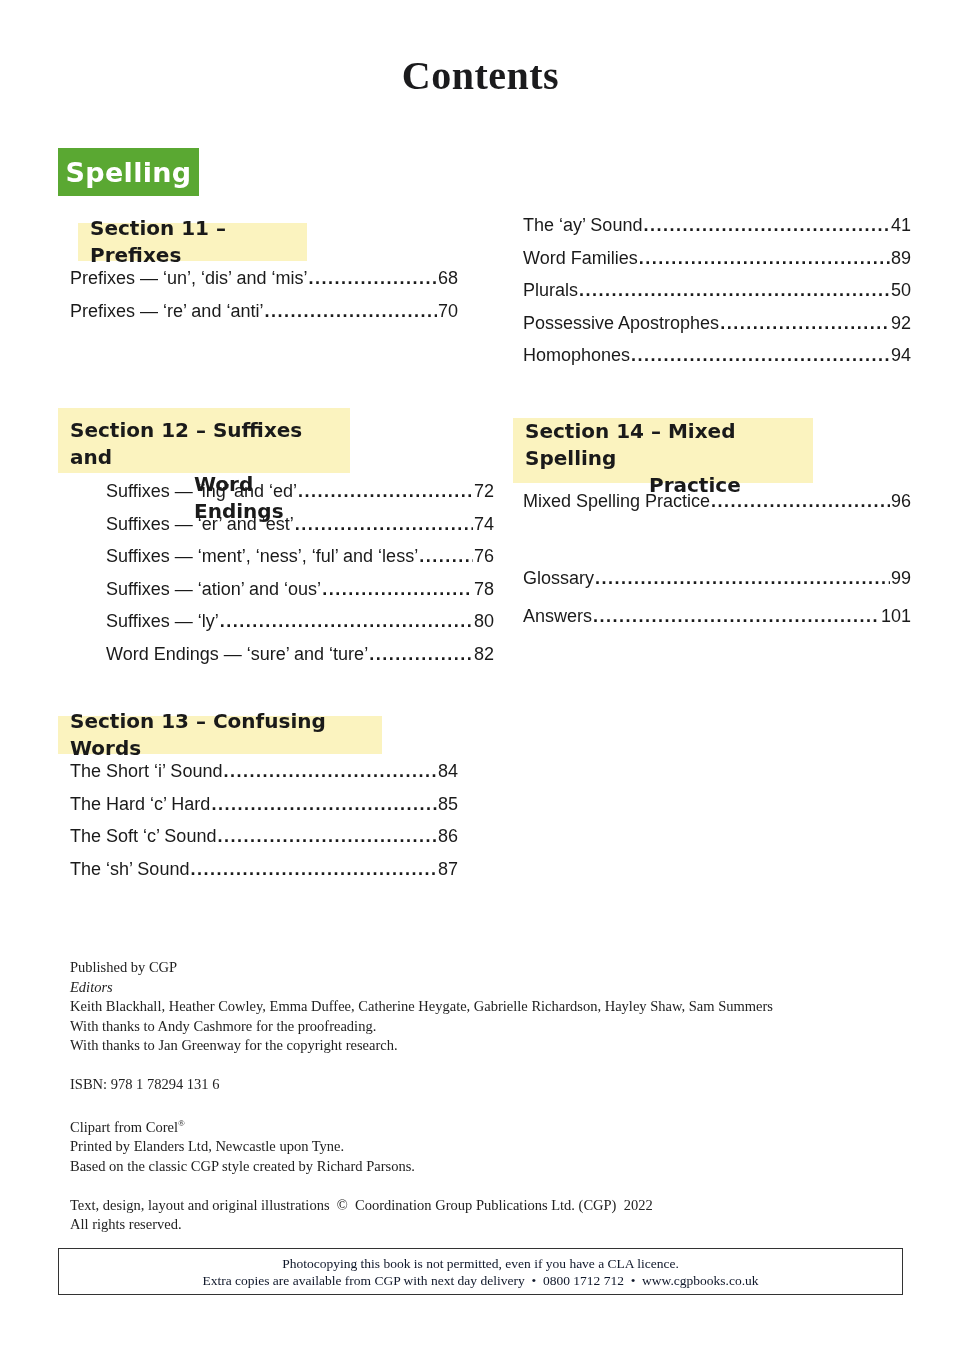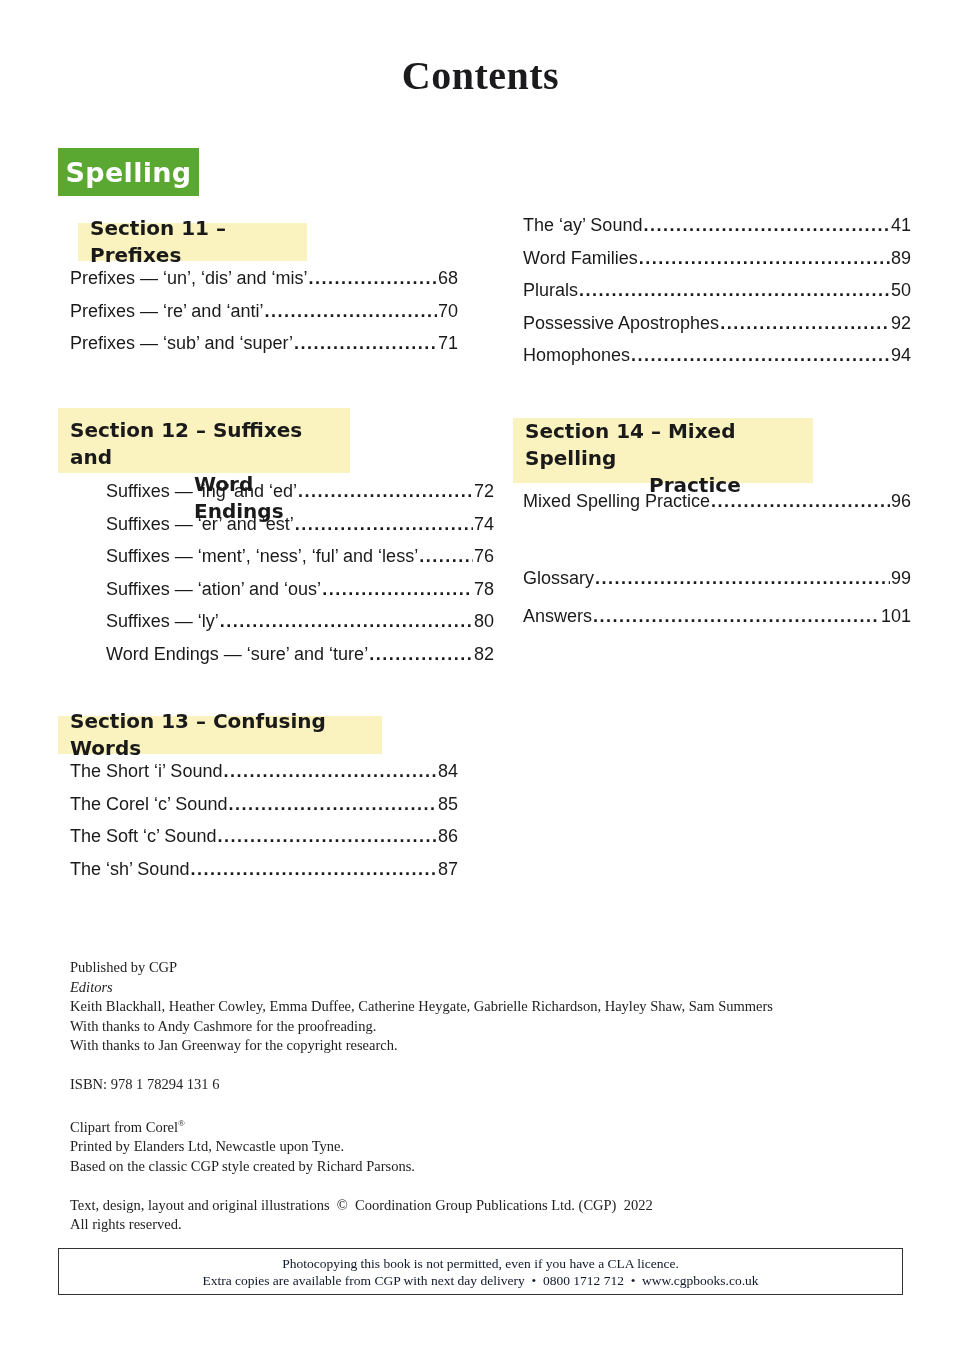--- a/index.html
+++ b/index.html
@@ -62,25 +62,20 @@
   <div class="toc-row">
       <span class="label">Prefixes — ‘un’, ‘dis’ and ‘mis’</span>
       <span class="dots"></span>
       <span class="page">68</span>
     </div>
   <div class="toc-row">
       <span class="label">Prefixes — ‘re’ and ‘anti’</span>
       <span class="dots"></span>
       <span class="page">70</span>
     </div>
-  <div class="toc-row">
-      <span class="label">Prefixes — ‘sub’ and ‘super’</span>
-      <span class="dots"></span>
-      <span class="page">71</span>
-    </div>
 </div>
 
 <div class="section-head" style="left:58px; top:408px; width:292px; height:65px; padding-top:9px;">
   <span>Section 12 – Suffixes and</span>
   <span class="line2" style="padding-left:124px;">Word Endings</span>
 </div>
 <div class="toc" style="left:70px; top:481px; width:388px;margin-left:36px;">
   <div class="toc-row">
       <span class="label">Suffixes — ‘ing’ and ‘ed’</span>
       <span class="dots"></span>
@@ -116,21 +111,21 @@
 <div class="section-head" style="left:58px; top:716px; width:324px; height:38px; display:flex; align-items:center;">
   <span>Section 13 – Confusing Words</span>
 </div>
 <div class="toc" style="left:70px; top:761px; width:388px;">
   <div class="toc-row">
       <span class="label">The Short ‘i’ Sound</span>
       <span class="dots"></span>
       <span class="page">84</span>
     </div>
   <div class="toc-row">
-      <span class="label">The Corel ‘c’ Sound</span>
+      <span class="label">The Hard ‘c’ Hard</span>
       <span class="dots"></span>
       <span class="page">85</span>
     </div>
   <div class="toc-row">
       <span class="label">The Soft ‘c’ Sound</span>
       <span class="dots"></span>
       <span class="page">86</span>
     </div>
   <div class="toc-row">
       <span class="label">The ‘sh’ Sound</span>

